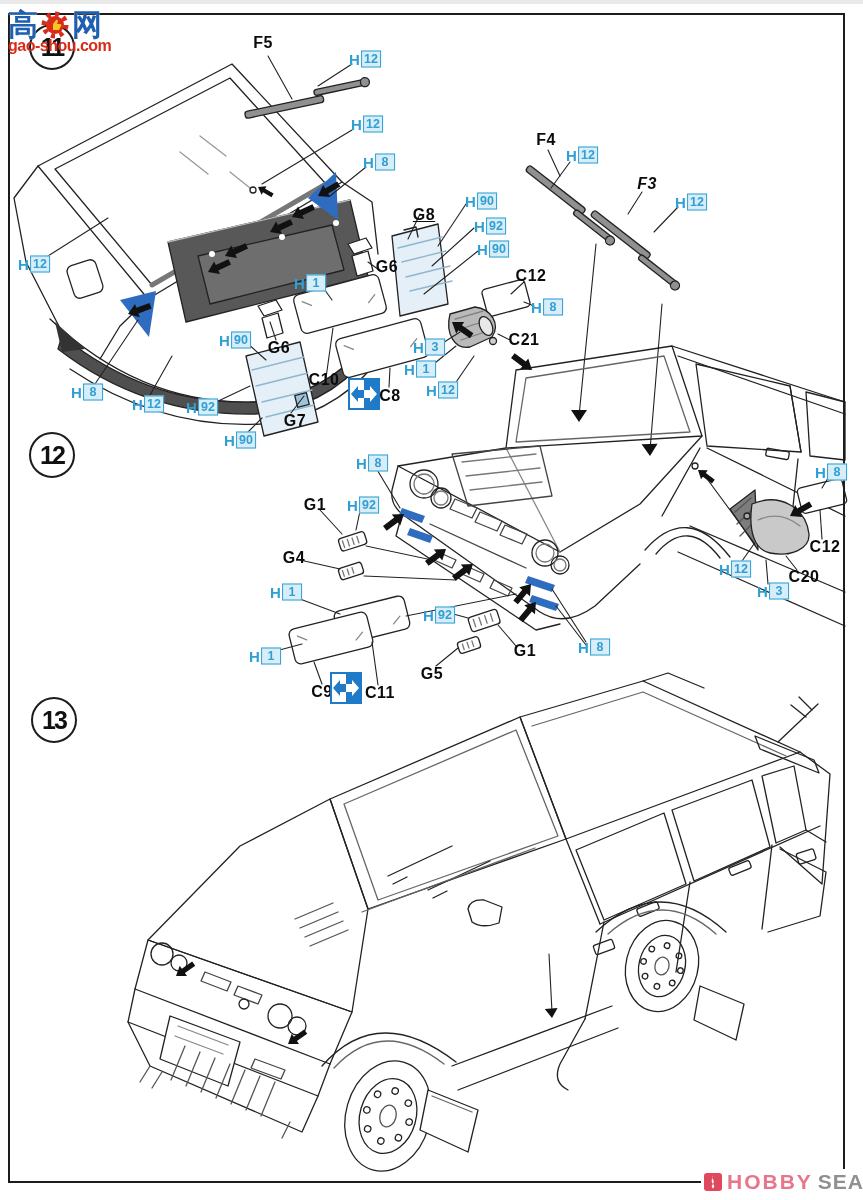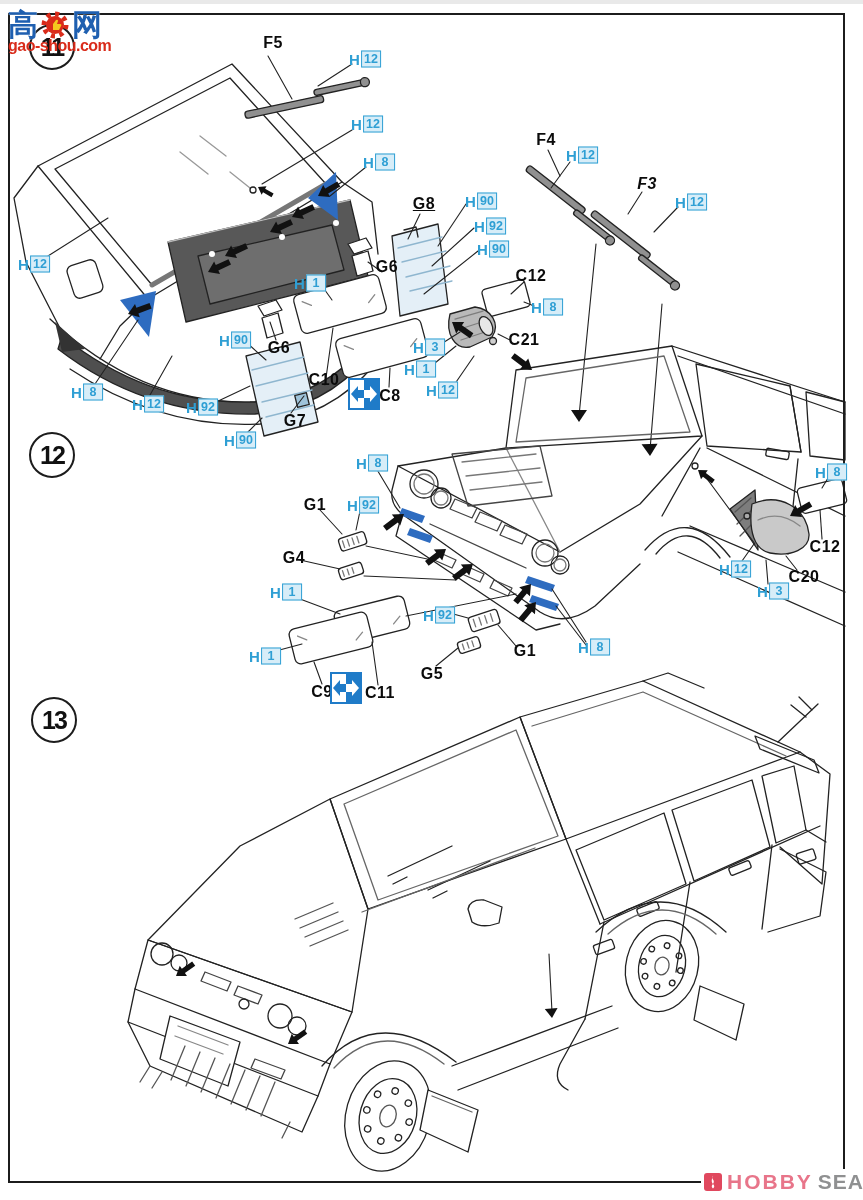--- a/index.html
+++ b/index.html
@@ -445,22 +445,22 @@
         </g>
     </g>
   </svg>
 
   <div class="frame"></div>
 
   <div id="labels-layer">
       <div class="step-circle" style="left: 52px; top: 43px;">11</div>
       <div class="step-circle" style="left: 52px; top: 451px;">12</div>
       <div class="step-circle" style="left: 54px; top: 716px;">13</div>
-      <span class="partlabel" style="left: 273px; top: 39px; text-align: center;">F5</span>
-      <span class="partlabel" style="left: 424px; top: 200px; text-decoration: underline;">G8</span>
+      <span class="partlabel" style="left: 263px; top: 39px; text-align: center;">F5</span>
+      <span class="partlabel" style="left: 424px; top: 211px; text-decoration: underline;">G8</span>
       <span class="partlabel" style="left: 546px; top: 136px;">F4</span>
       <span class="partlabel" style="left: 647px; top: 180px; font-style: italic;">F3</span>
       <span class="partlabel" style="left: 531px; top: 272px;">C12</span>
       <span class="partlabel" style="left: 524px; top: 336px;">C21</span>
       <span class="partlabel" style="left: 387px; top: 263px;">G6</span>
       <span class="partlabel" style="left: 279px; top: 344px;">G6</span>
       <span class="partlabel" style="left: 295px; top: 417px;">G7</span>
       <span class="partlabel" style="left: 324px; top: 376px;">C10</span>
       <span class="partlabel" style="left: 390px; top: 392px;">C8</span>
       <span class="partlabel" style="left: 315px; top: 501px;">G1</span>

